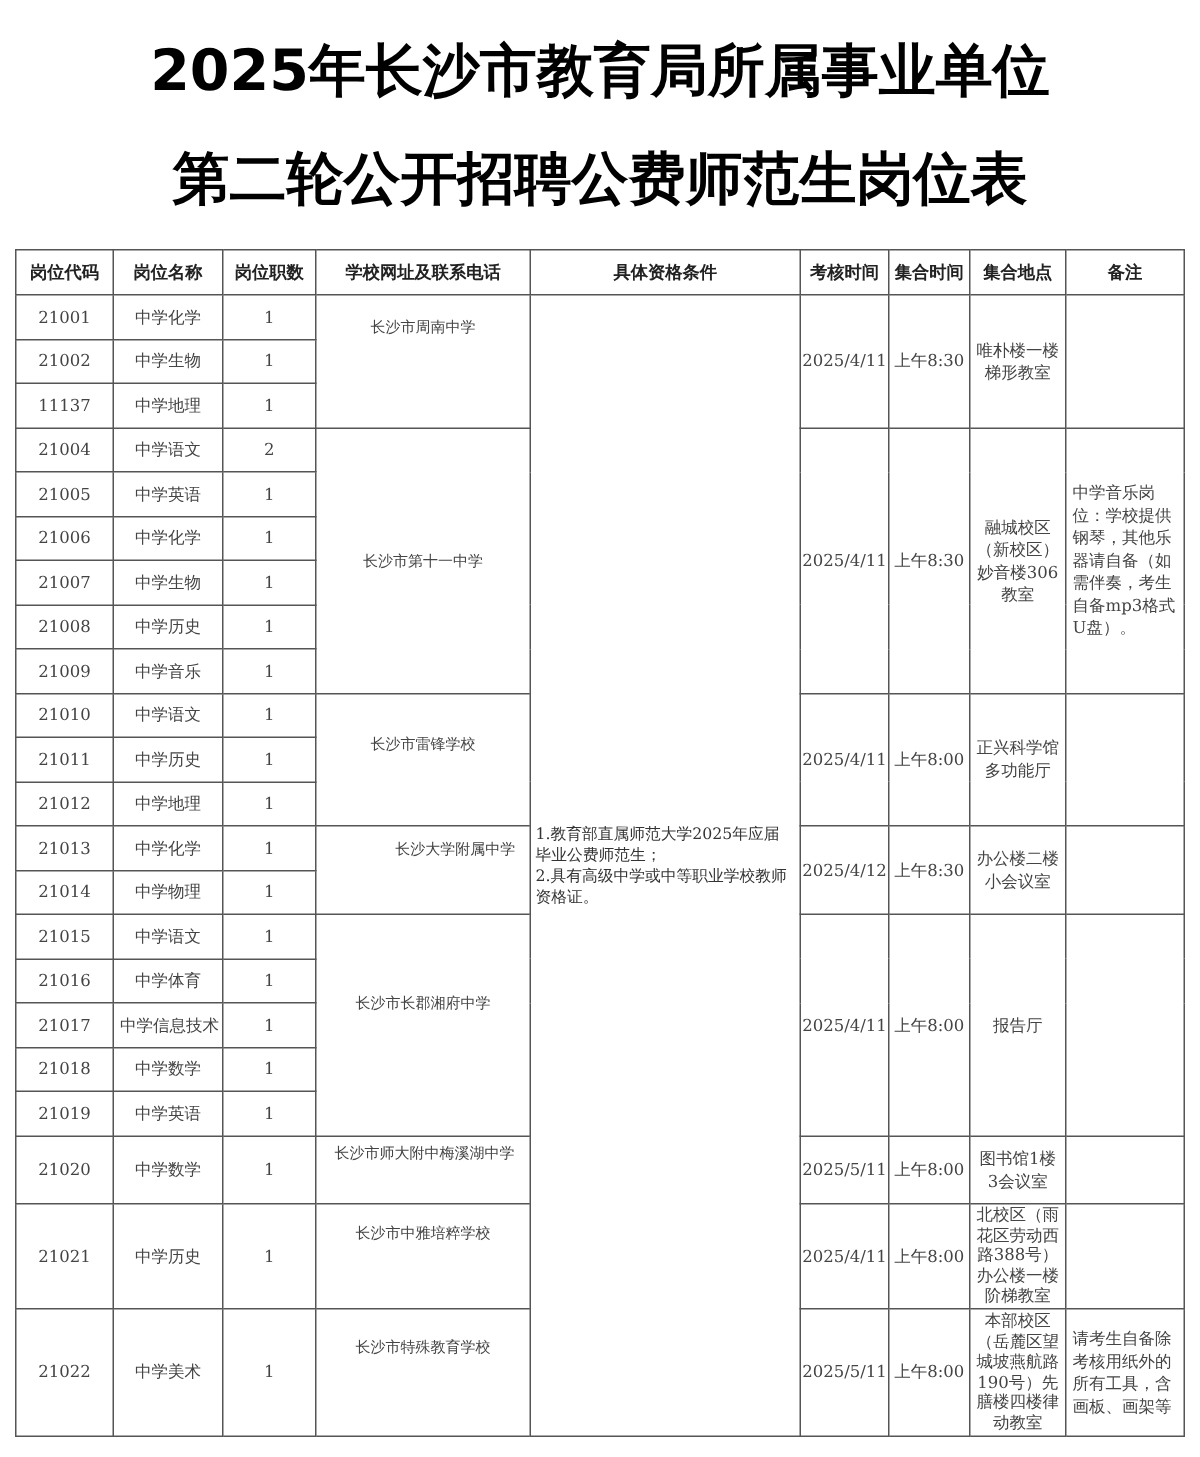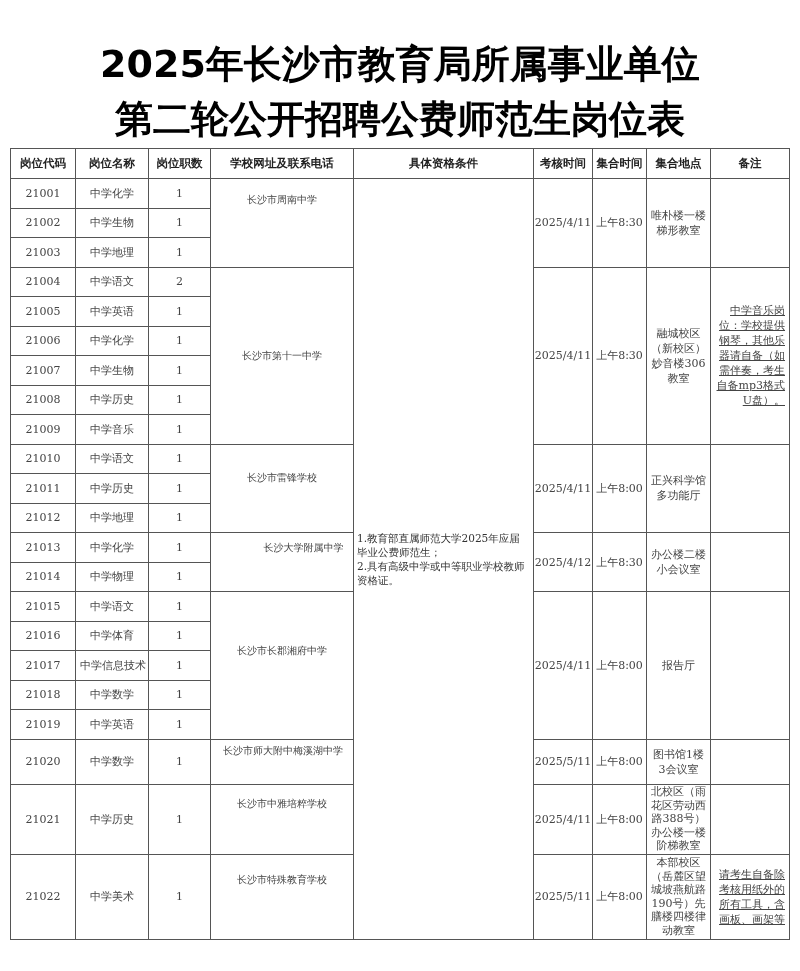--- a/index.html
+++ b/index.html
@@ -1,32 +1,32 @@
 <!DOCTYPE html>
 <html><head>
 <meta charset="utf-8">
 <style>
   html, body { margin: 0; padding: 0; background: #ffffff; }
   body { width: 800px; height: 971px; position: relative; overflow: hidden;
          font-family: "DejaVu Serif", "Liberation Serif", serif; color: #333; }
   .title { position: absolute; left: 0; width: 800px; text-align: center;
            font-family: "DejaVu Sans", "Liberation Sans", sans-serif; font-weight: bold;
            color: #000; font-size: 38px; letter-spacing: 0px; line-height: 1; }
-  .t1 { top: 45px; }
+  .t1 { top: 28px; }
   .t2 { top: 100px; }
-  table { position: absolute; left: 10px; top: 148px; border-collapse: collapse;
+  table { position: absolute; left: 10px; top: 166px; border-collapse: collapse;
           table-layout: fixed; width: 779px; }
   td, th { border: 1.5px solid #555; padding: 0; text-align: center; vertical-align: middle;
            font-size: 11px; color: #444; overflow: hidden; white-space: nowrap; font-weight: normal; }
   th { font-weight: bold; color: #222; font-size: 11.5px; height: 29px; font-family: "DejaVu Sans", "Liberation Sans", sans-serif; }
   tr.r { height: 29.5px; }
   td.school { vertical-align: top; padding-top: 14px; font-size: 10px; white-space: nowrap; }
   td.wrap { white-space: normal; line-height: 15px; padding: 0 3px; }
   td.cond { text-align: left; white-space: normal; line-height: 14px; padding: 0 3px; font-size: 10.5px; color: #333; margin-top: 11px; }
-  td.note { white-space: normal; line-height: 15px; padding: 0 4px; text-align: right; text-decoration: underline; }
+  td.note { white-space: normal; line-height: 15px; padding: 0 4px; text-align: left; }
   .clip { display: block; overflow: hidden; white-space: nowrap; }
 </style>
 </head>
 <body>
 
 <div class="title t1">2025年长沙市教育局所属事业单位</div>
 <div class="title t2">第二轮公开招聘公费师范生岗位表</div>
 
 <table>
   <colgroup>
@@ -68,21 +68,21 @@
       <td rowspan="3">上午8:30</td>
       <td rowspan="3" class="wrap">唯朴楼一楼梯形教室</td>
       <td rowspan="3" class="note"></td>
     </tr>
     <tr class="r">
       <td>21002</td>
       <td>中学生物</td>
       <td>1</td>
     </tr>
     <tr class="r">
-      <td>21003</td>
+      <td>11137</td>
       <td>中学地理</td>
       <td>1</td>
     </tr>
 
     <tr class="r">
       <td>21004</td>
       <td>中学语文</td>
       <td>2</td>
       <td rowspan="6" class="school" style="vertical-align:middle;padding-top:0;">长沙市第十一中学</td>
       <td rowspan="6">2025/4/11</td>

